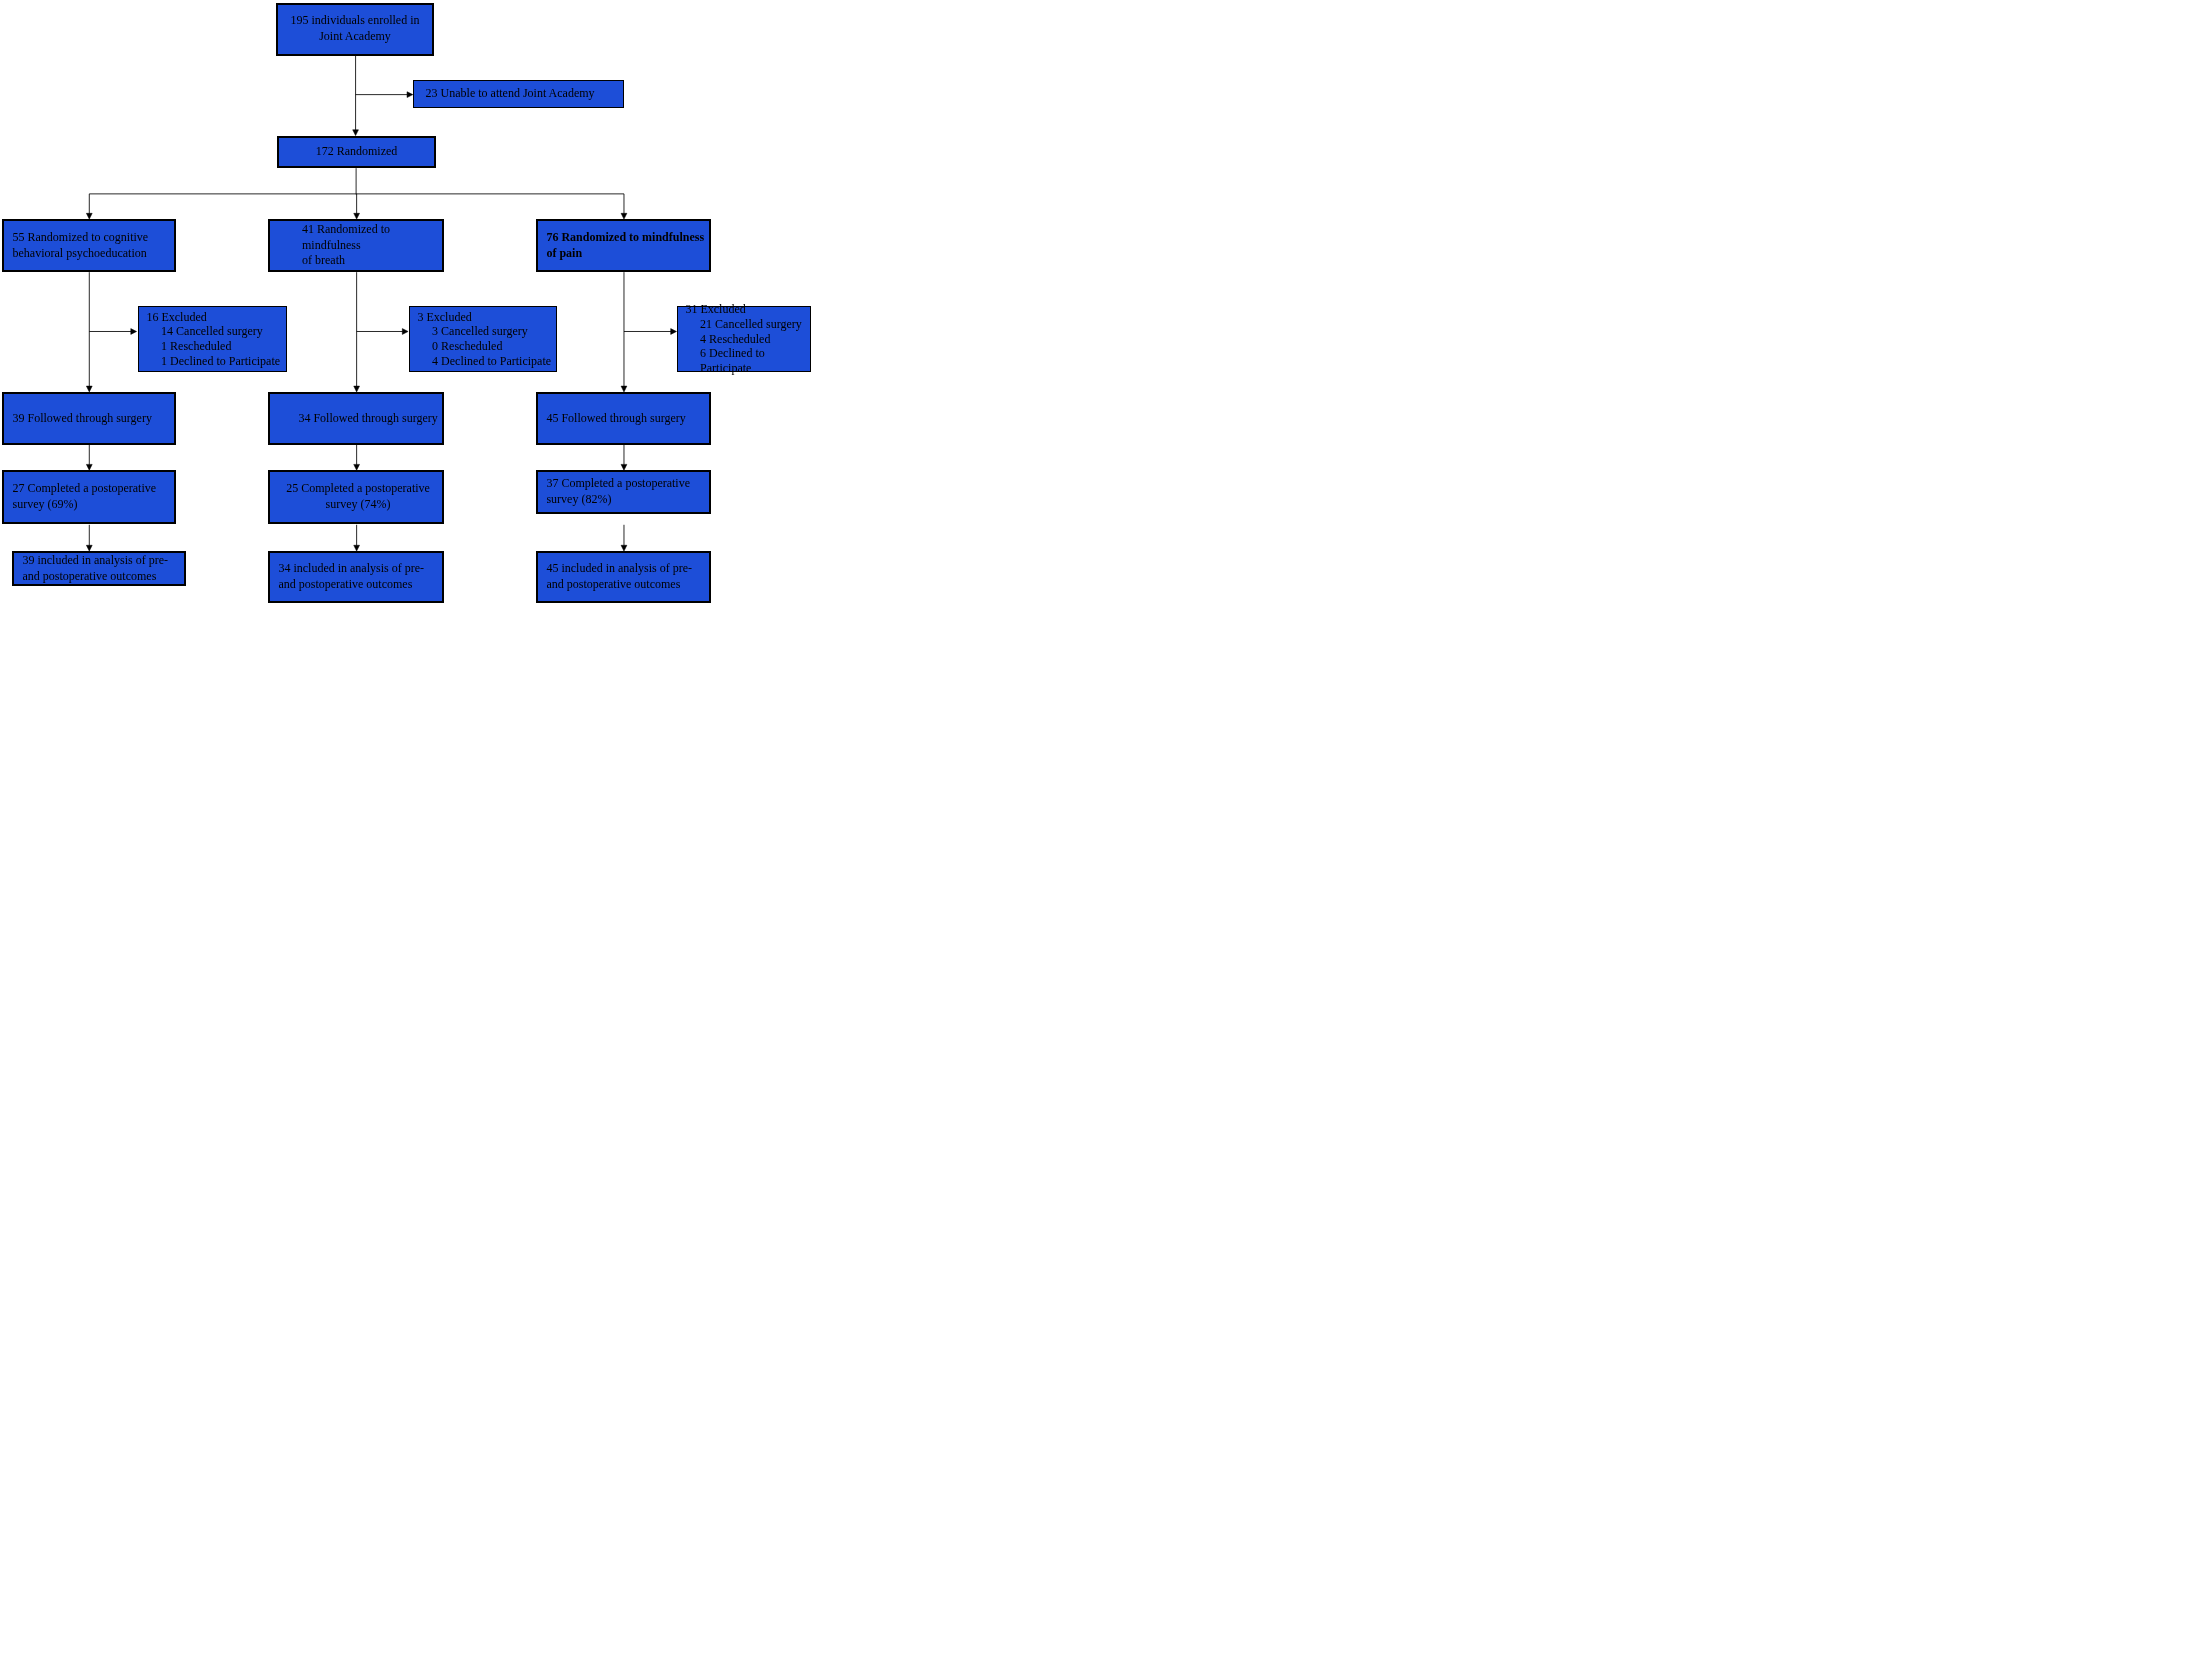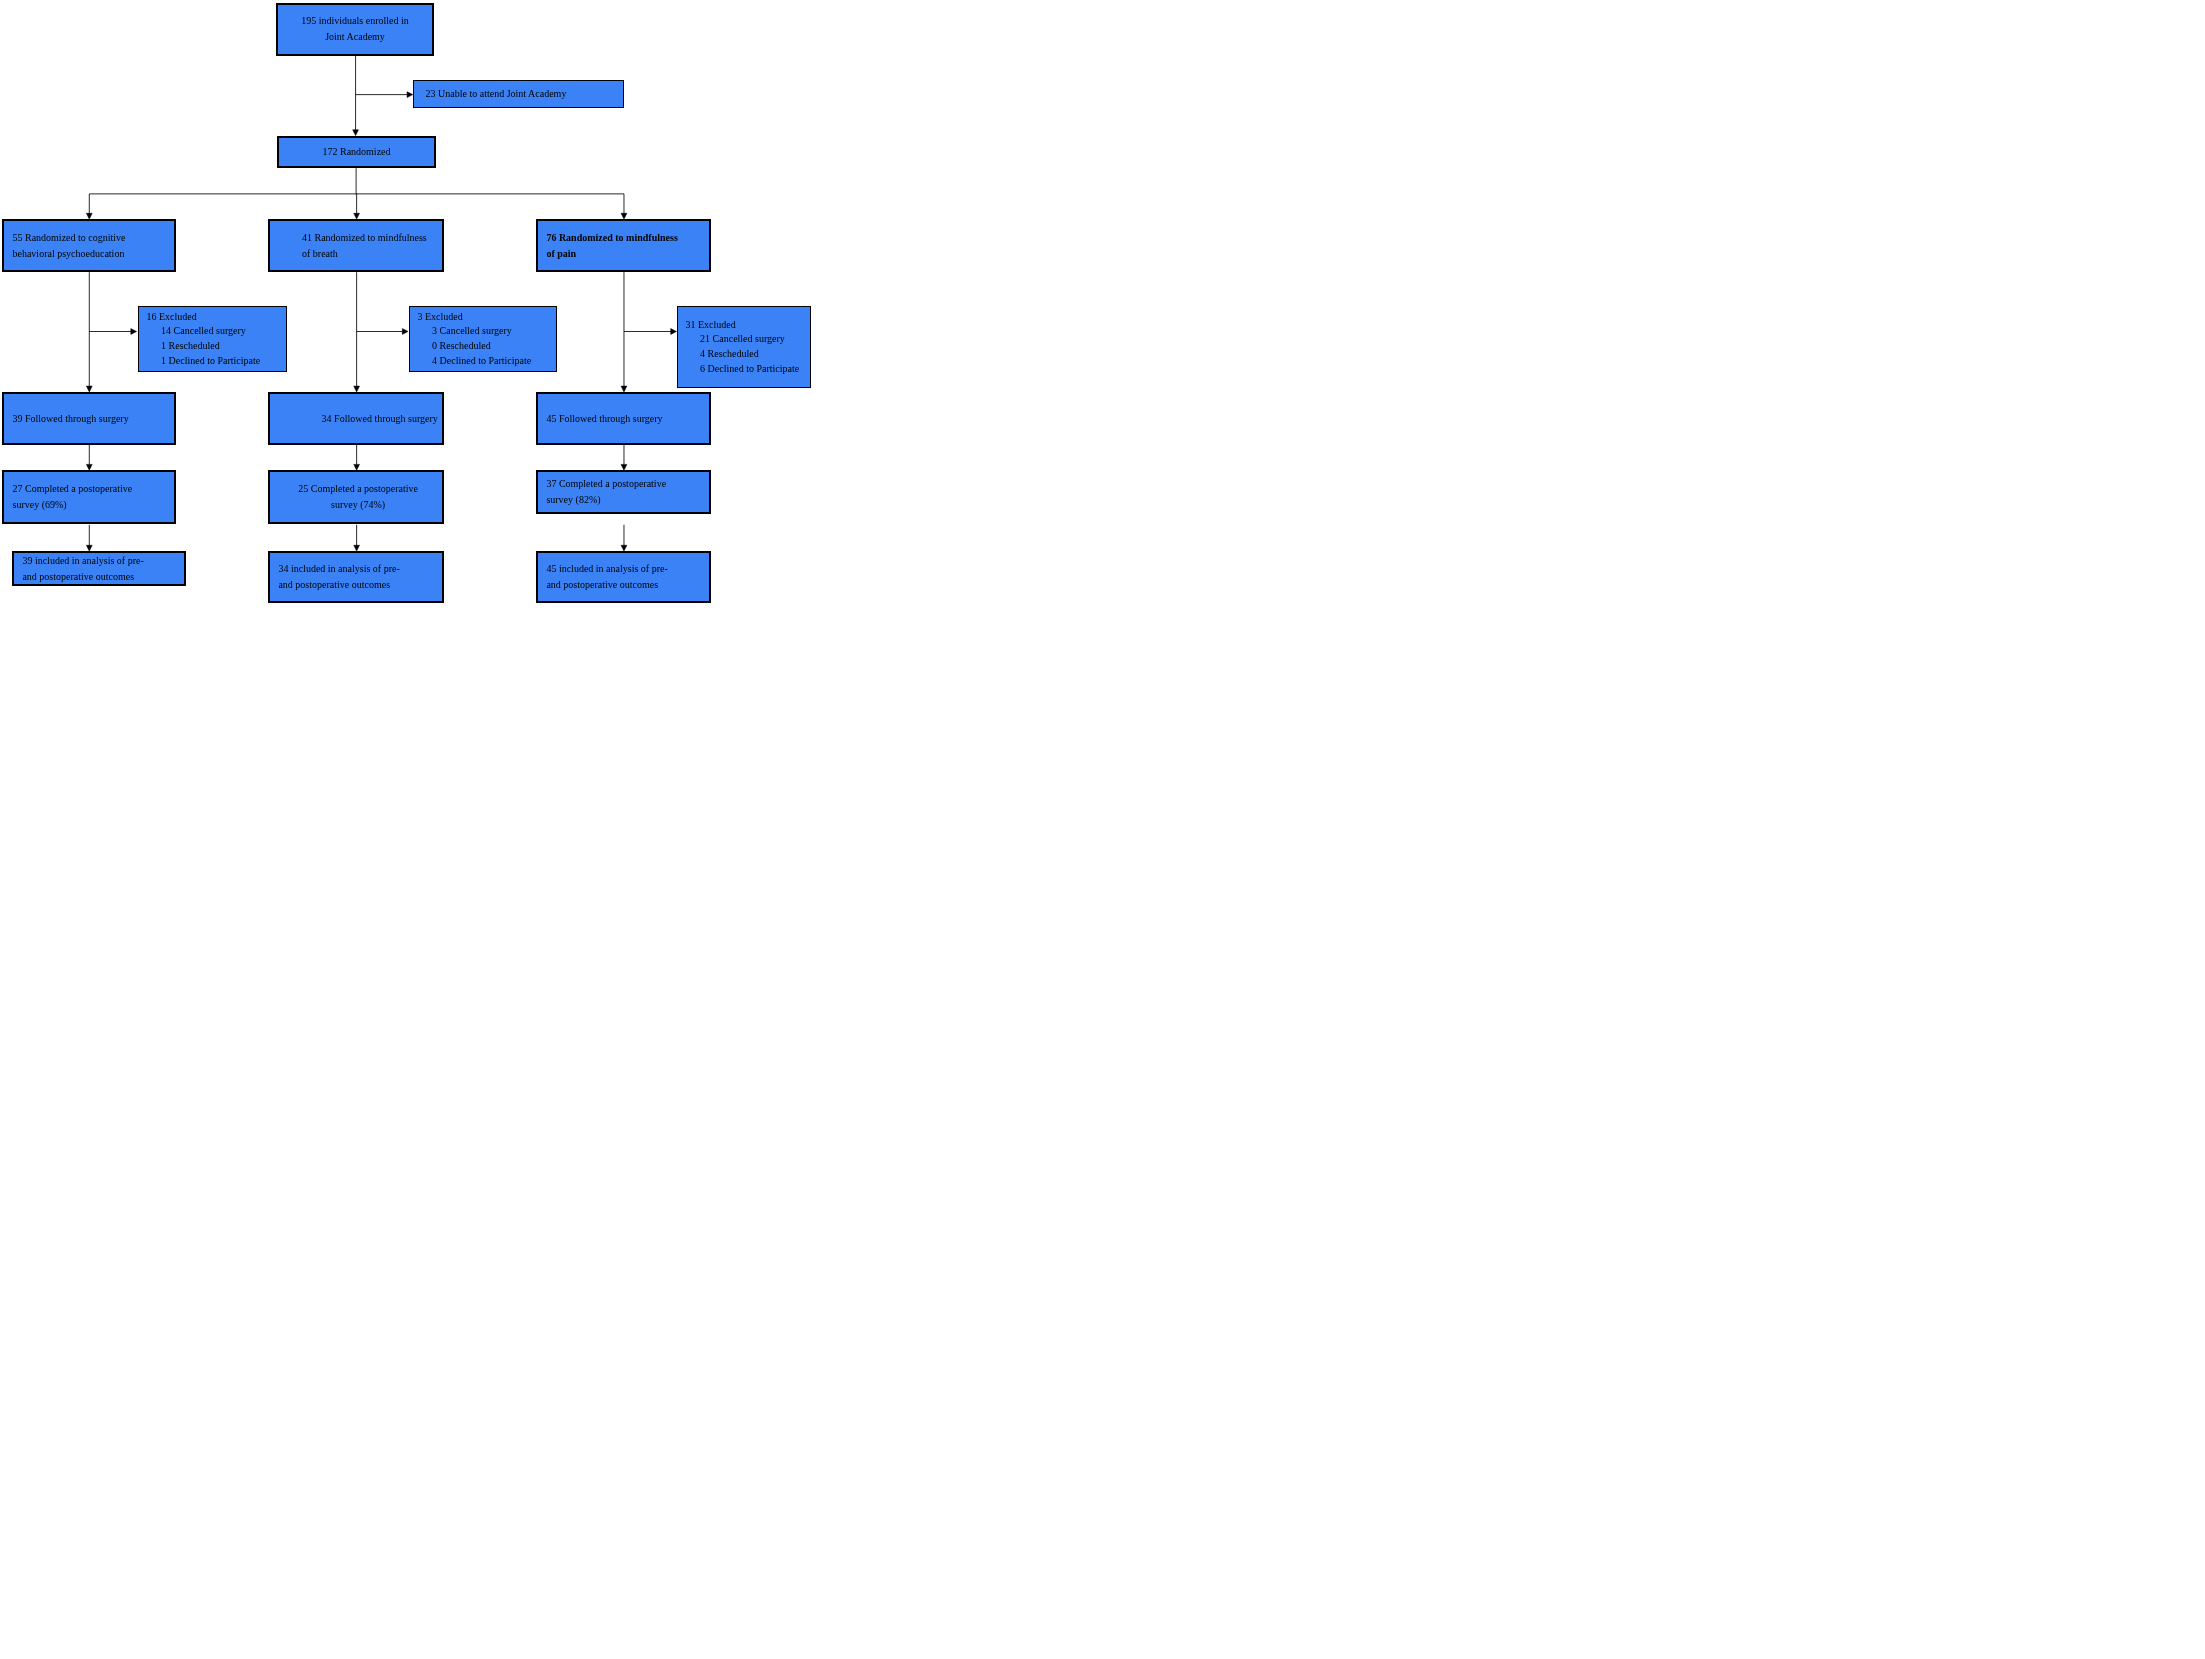--- a/index.html
+++ b/index.html
@@ -19,27 +19,27 @@
   .connectors {
     position: absolute;
     left: 0; top: 0;
     width: 812px;
     height: 611px;
     z-index: 0;
   }
   .box {
     position: absolute;
     box-sizing: border-box;
-    background: #3b82f6;
+    background: #1d4ed8;
     border: 2.1px solid #000000;
     display: flex;
     flex-direction: column;
     justify-content: center;
     z-index: 1;
-    font-size: 10px;
+    font-size: 12px;
     line-height: 15.8px;
     white-space: pre-line;
   }
   .box.thin { border-width: 1.6px; }
   .box.center { align-items: center; text-align: center; }
   .box.leftpad { padding-left: 8.4px; padding-right: 4.2px; }
   .box .txt { white-space: pre-line; }
   .excl {
     line-height: 14.7px;
     padding-left: 7.4px;
@@ -142,21 +142,21 @@
     <div class="indent">14 Cancelled surgery</div>
     <div class="indent">1 Rescheduled</div>
     <div class="indent">1 Declined to Participate</div>
   </div>
   <div class="box thin excl" style="left:409px; top:306px; width:148px; height:66px;">
     <div>3 Excluded</div>
     <div class="indent">3 Cancelled surgery</div>
     <div class="indent">0 Rescheduled</div>
     <div class="indent">4 Declined to Participate</div>
   </div>
-  <div class="box thin excl" style="left:677px; top:306px; width:134px; height:82px;">
+  <div class="box thin excl" style="left:677px; top:306px; width:134px; height:66px;">
     <div>31 Excluded</div>
     <div class="indent">21 Cancelled surgery</div>
     <div class="indent">4 Rescheduled</div>
     <div class="indent">6 Declined to Participate</div>
   </div>
 
   <div class="box leftpad" style="left:2.1px; top:392px; width:174px; height:53px;">
     <div class="txt">39 Followed through surgery</div>
   </div>
   <div class="box leftpad" style="left:268px; top:392px; width:176px; height:53px;text-align:right;">

